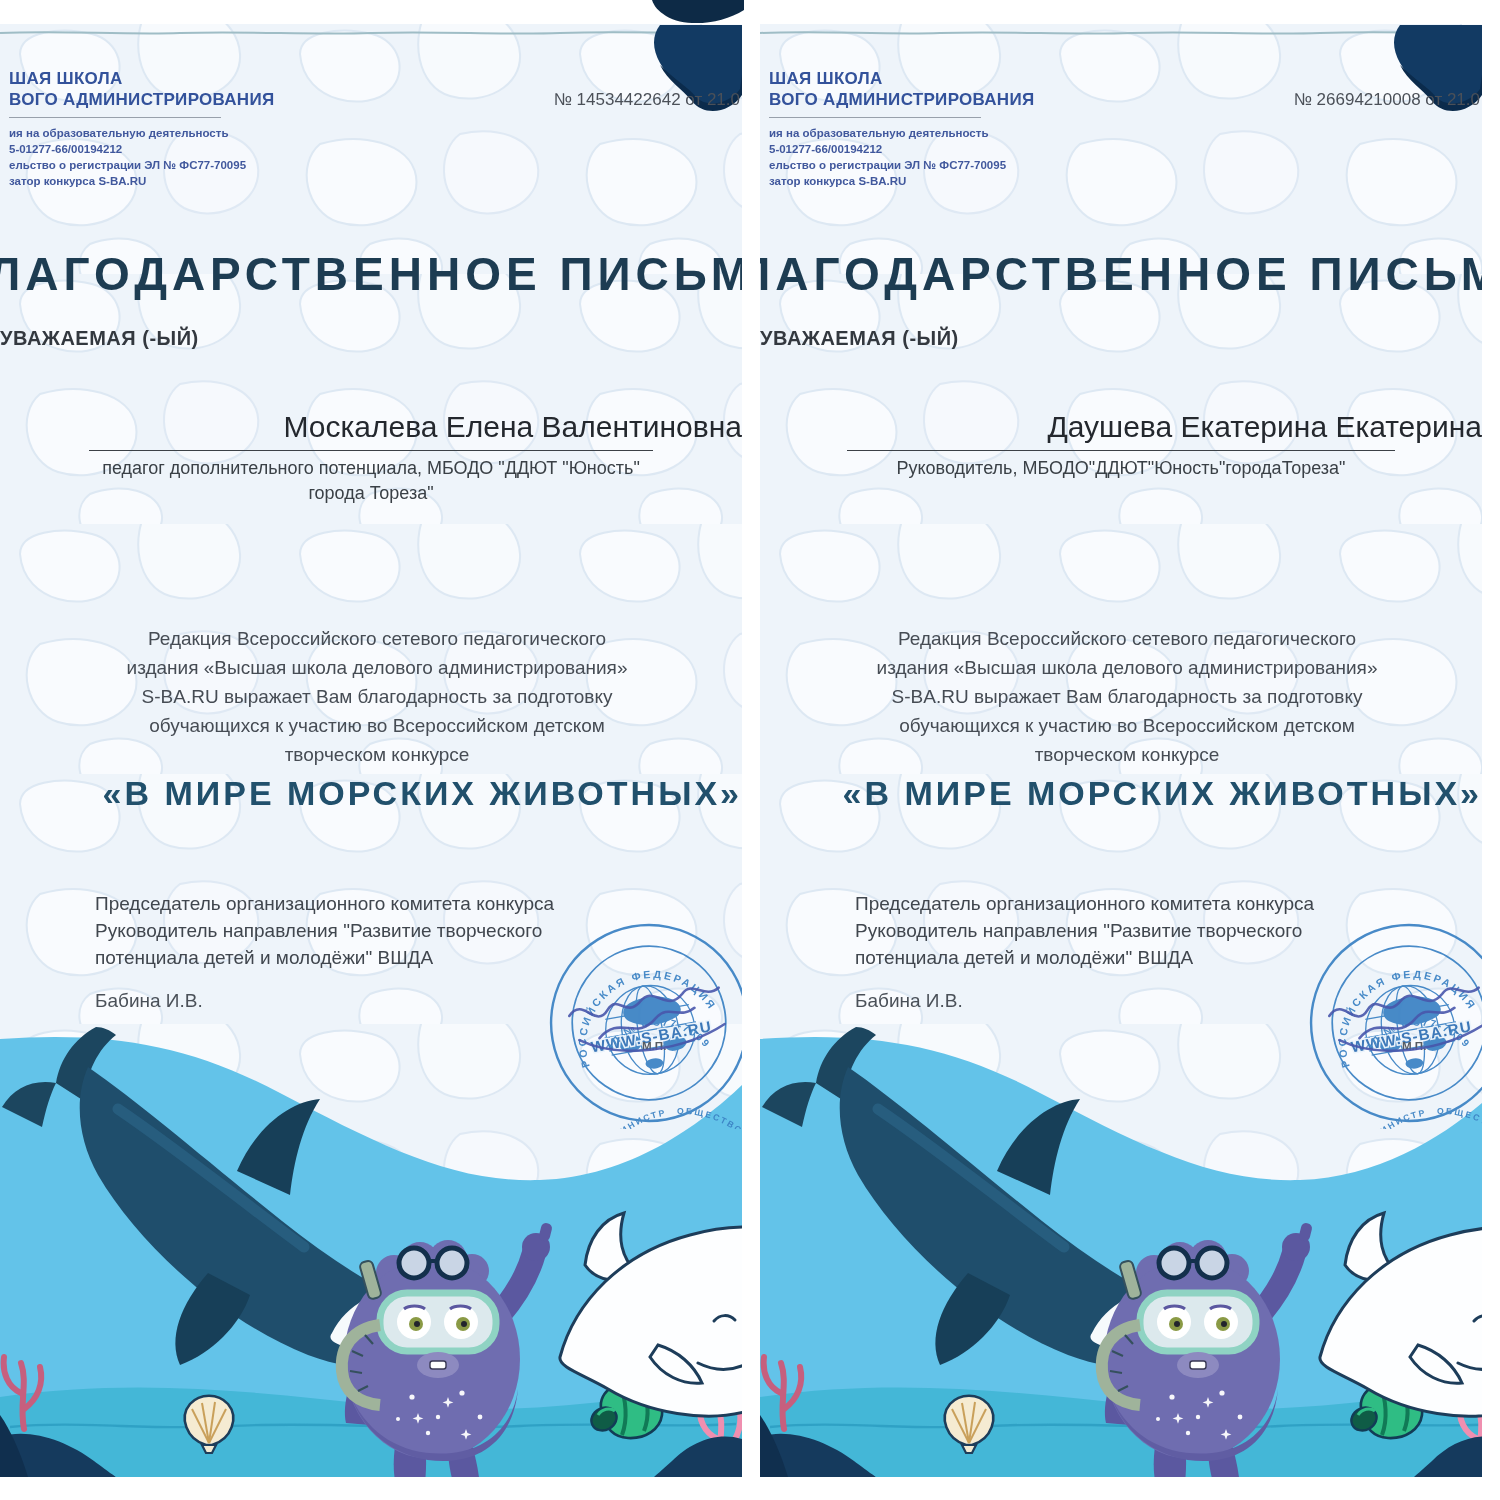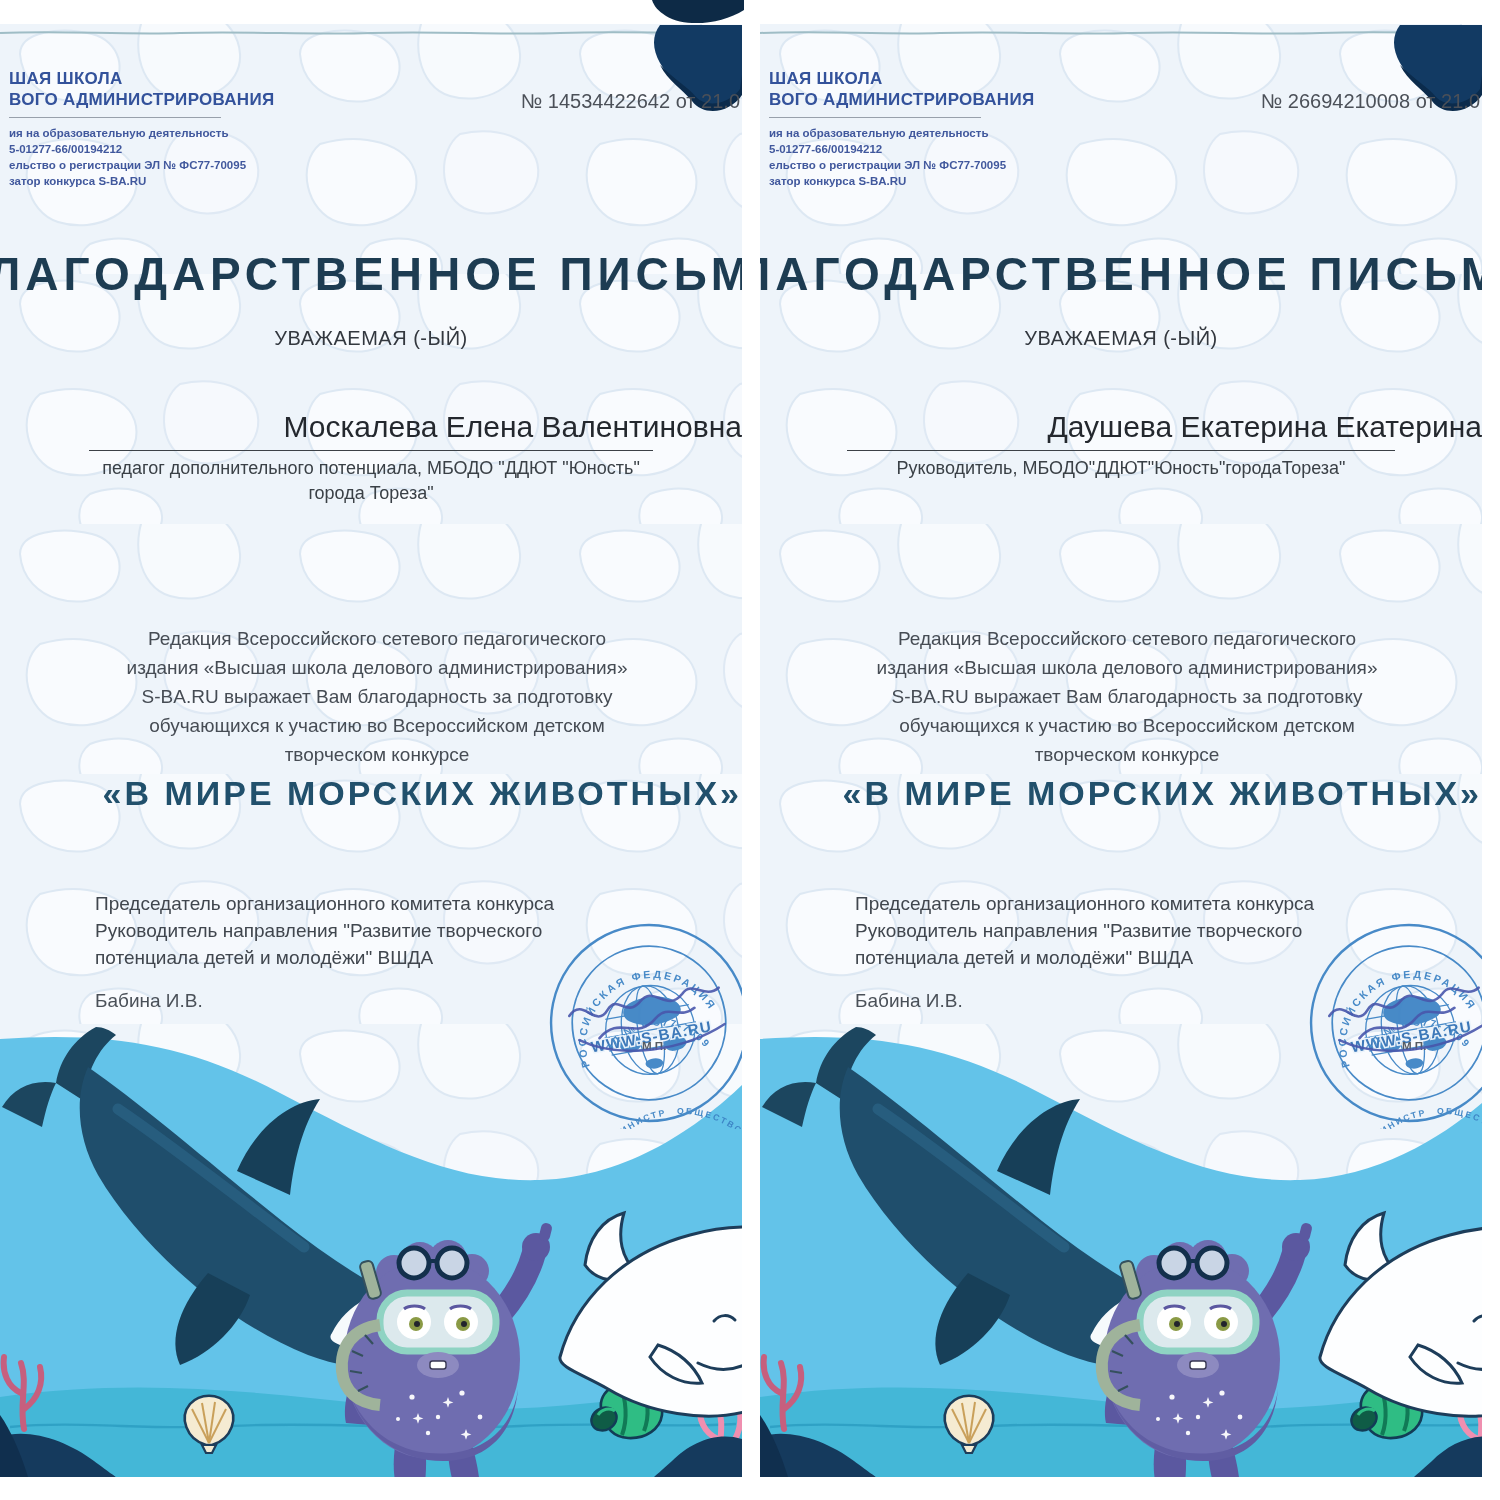--- a/index.html
+++ b/index.html
@@ -16,27 +16,27 @@
   .cornerblob { position:absolute; right:0; top:1px; width:92px; height:88px; }
   .topnotch { position:absolute; left:652px; top:0; width:92px; height:26px; }
 
   .logo { position:absolute; left:9px; top:44px; color:#33529b; font-weight:700;
           font-size:17px; line-height:21px; letter-spacing:.3px; white-space:nowrap; }
   .logo-sep { position:absolute; left:9px; top:93px; width:212px; height:0;
               border-top:1.5px solid #98a0ab; }
   .lic { position:absolute; left:9px; top:101px; color:#41589d; font-weight:700;
          font-size:11.5px; line-height:16px; white-space:nowrap; }
   .cert-number { position:absolute; right:2px; top:66px; color:#4b5058;
-                 font-size:20px; white-space:nowrap; }
+                 font-size:17px; white-space:nowrap; }
 
   .title { position:absolute; top:223px; left:50%; transform:translateX(-50%);
            white-space:nowrap; font-size:46px; font-weight:700; letter-spacing:5px;
            color:#1d3c52; }
-  .salutation { position:absolute; top:303px; width:100%; text-align:center;
-                font-size:20px; font-weight:400; color:#33383f; letter-spacing:.5px; }
+  .salutation { position:absolute; top:303px; width:100%; 
+                font-size:20px; font-weight:700; color:#33383f; letter-spacing:.5px; }
   .recipient-name { position:absolute; top:386px; width:100%; text-align:right;
                     font-size:30px; font-weight:500; color:#24282e; }
   .name-rule { position:absolute; top:426px; left:12%; width:76%; height:0;
                border-top:1.5px solid #3c4147; }
   .position { position:absolute; top:432px; width:100%; text-align:center;
               font-size:18px; line-height:25px; color:#3a4046; }
   .bodytext { position:absolute; top:600px; width:100%; text-align:center;
               font-size:19px; line-height:29px; color:#464c54;padding-left:12px; }
   .contest { position:absolute; top:750px; width:100%; text-align:right;
              font-size:34px; font-weight:700; letter-spacing:3px; color:#21506c;

